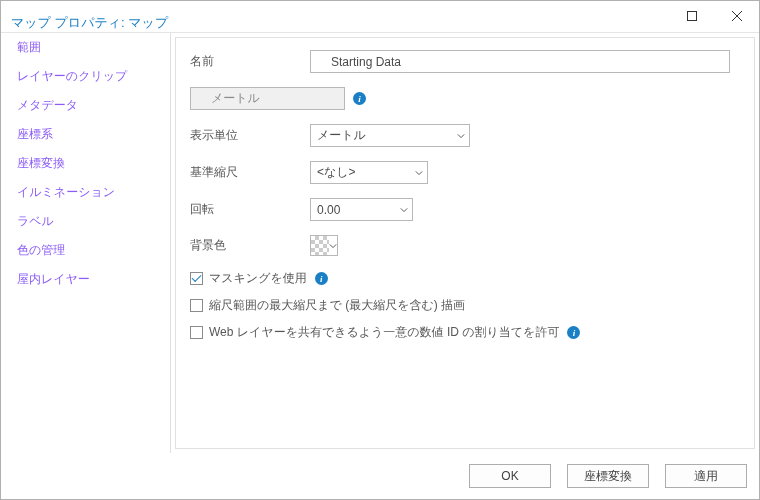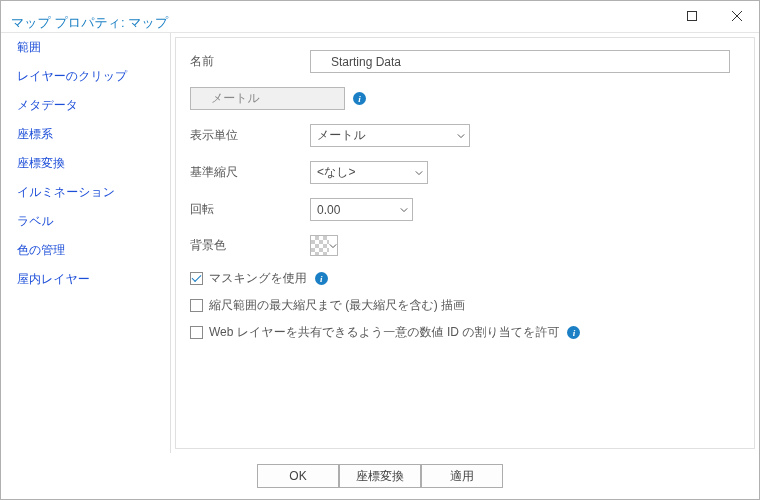--- a/index.html
+++ b/index.html
@@ -5,21 +5,21 @@
   * { box-sizing: border-box; font-family: "Meiryo UI", "Yu Gothic UI", sans-serif; font-size: 12px; }
   body { margin: 0; background: #fff; }
   .window { width: 760px; height: 500px; border: 1px solid #b0b0b0; display: flex; flex-direction: column; }
   .titlebar { height: 32px; display: flex; align-items: flex-end; padding: 5px 0 0 10px; border-bottom: 1px solid #e5e5e5; }
   .title { color: #1a7fc4; font-size: 13px; flex: 0 0 auto; }
   .titlebar-spacer { flex: 1; }
   .titlebar-btn { width: 45px; height: 31px; display: flex; align-items: center; justify-content: center; color: #555; }
   .titlebar-btn svg { width: 10px; height: 10px; stroke: #333; stroke-width: 1; fill: none; }
   .body { flex: 1; display: flex; min-height: 0; }
   .sidebar { width: 170px; border-right: 1px solid #e0e0e0; padding-top: 0; }
-  .sidebar-item { padding: 6px 16px; color: #1d4ed8; cursor: default; }
+  .sidebar-item { padding: 6px 16px; color: #8b5cf6; cursor: default; }
   .sidebar-item.selected { background: #c2dff5; color: #1a5a8a; }
   .content { flex: 1; display: flex; flex-direction: column; min-height: 0; }
   .form-area { flex: 1; padding: 12px 14px; overflow: auto; border: 1px solid #e0e0e0; margin: 4px; }
   .row { display: flex; align-items: center; margin-bottom: 14px; }
   .lbl { width: 120px; color: #575757; }
   .txt-input { border: 1px solid #b8b8b8; height: 23px; padding: 2px 20px; color: #4a4a4a; background: #fff; }
   .txt-input.wide { width: 420px; }
   .txt-input.disabled { background: #f0f0f0; color: #8a8a8a; width: 155px; }
   .select { border: 1px solid #b8b8b8; height: 23px; padding: 2px 4px 2px 6px; background: #fff; display: inline-flex; align-items: center; justify-content: space-between; color: #4a4a4a; }
   .select.wide { width: 160px; }
@@ -36,21 +36,21 @@
     linear-gradient(-45deg,transparent 75%,#ccc 75%);
     background-size: 8px 8px;
     background-position: 0 0, 0 4px, 4px -4px, -4px 0;
     margin-left: 0;
   }
   .swatch-chev { width: 8px; margin-left: 0px; }
   .checkbox-row { display: flex; align-items: center; margin-bottom: 10px; }
   .checkbox { width: 13px; height: 13px; border: 1px solid #8a8a8a; margin-right: 6px; display: inline-flex; align-items: center; justify-content: center; background:#fff; }
   .checkbox.checked::after { content: ""; width: 8px; height: 4px; border-left: 1.5px solid #1a7fc4; border-bottom: 1.5px solid #1a7fc4; transform: rotate(-45deg) translate(1px,-1px); }
   .check-label { color: #575757; }
-  .footer { height: 46px; display: flex; justify-content: center; align-items: center; gap: 0; padding: 0 12px; }
+  .footer { height: 46px; display: flex; justify-content: flex-end; align-items: center; gap: 16px; padding: 0 12px; }
   .btn { min-width: 82px; height: 24px; border: 1px solid #adadad; background: #fdfdfd; color: #424242; display: inline-flex; align-items: center; justify-content: center; padding: 0 14px; }
 </style>
 </head>
 <body>
 
 <div class="window">
 
   <div class="titlebar">
     <span class="title">マップ プロパティ: マップ</span>
     <div class="titlebar-spacer"></div>

